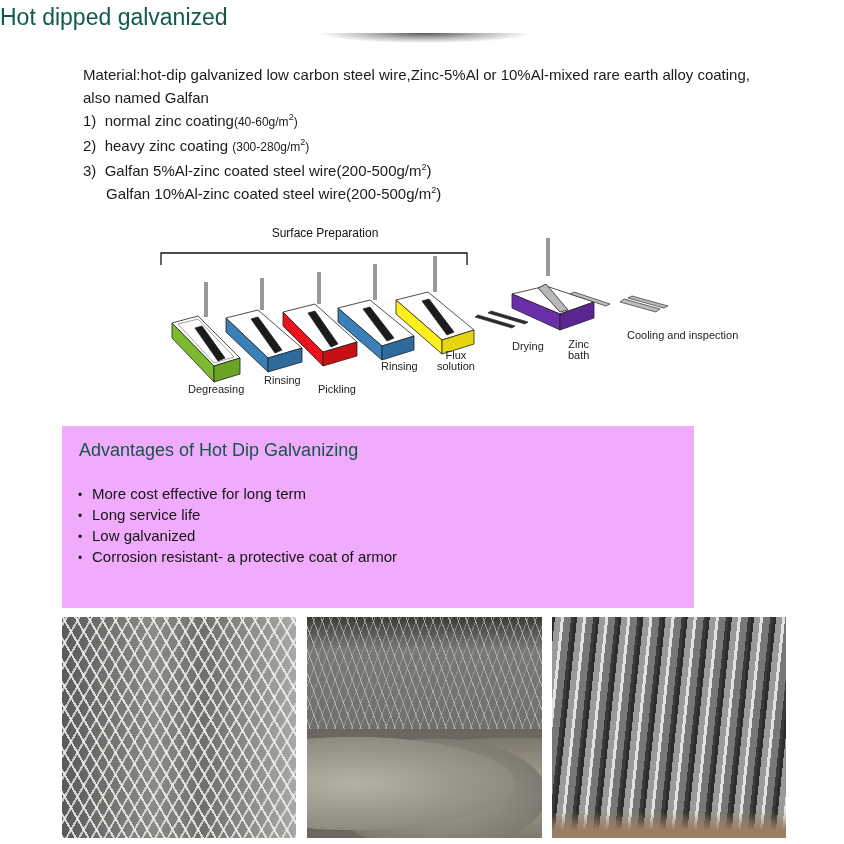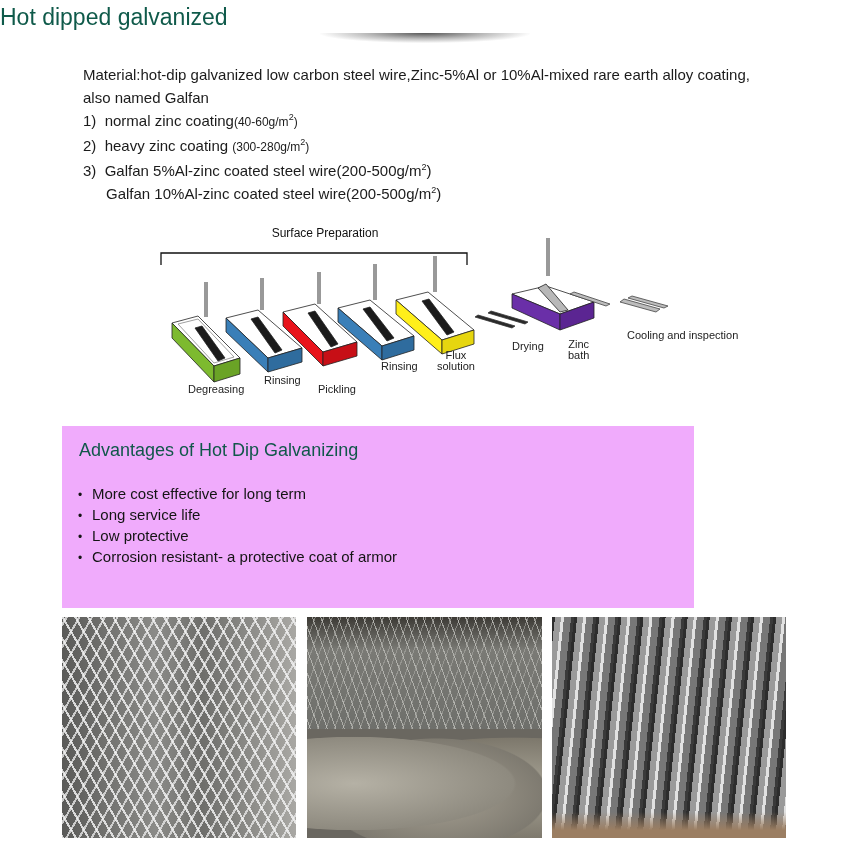--- a/index.html
+++ b/index.html
@@ -148,21 +148,21 @@
     <div>bath</div>
   </div>
   <div class="dlabel" style="left:477px; top:110px;">Cooling and inspection</div>
 </div>
 
 <div class="adv">
   <h2>Advantages of Hot Dip Galvanizing</h2>
   <ul>
     <li><span class="bullet">•</span><span>More cost effective for long term</span></li>
     <li><span class="bullet">•</span><span>Long service life</span></li>
-    <li><span class="bullet">•</span><span>Low protective</span></li>
+    <li><span class="bullet">•</span><span>Low galvanized</span></li>
     <li><span class="bullet">•</span><span>Corrosion resistant- a protective coat of armor</span></li>
   </ul>
 </div>
 
 <div class="photo p1" title="galvanized chain link mesh rolls close-up"></div>
 <div class="photo p2" title="chain link fence rolls with plastic-wrapped bundles">
   <div class="bags"></div>
 </div>
 <div class="photo p3" title="galvanized steel pipes stacked upright">
   <div class="floor"></div>

